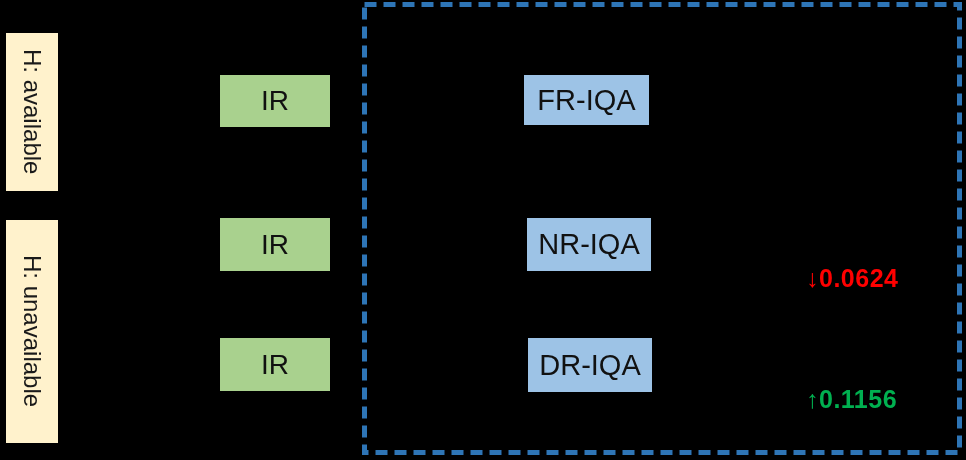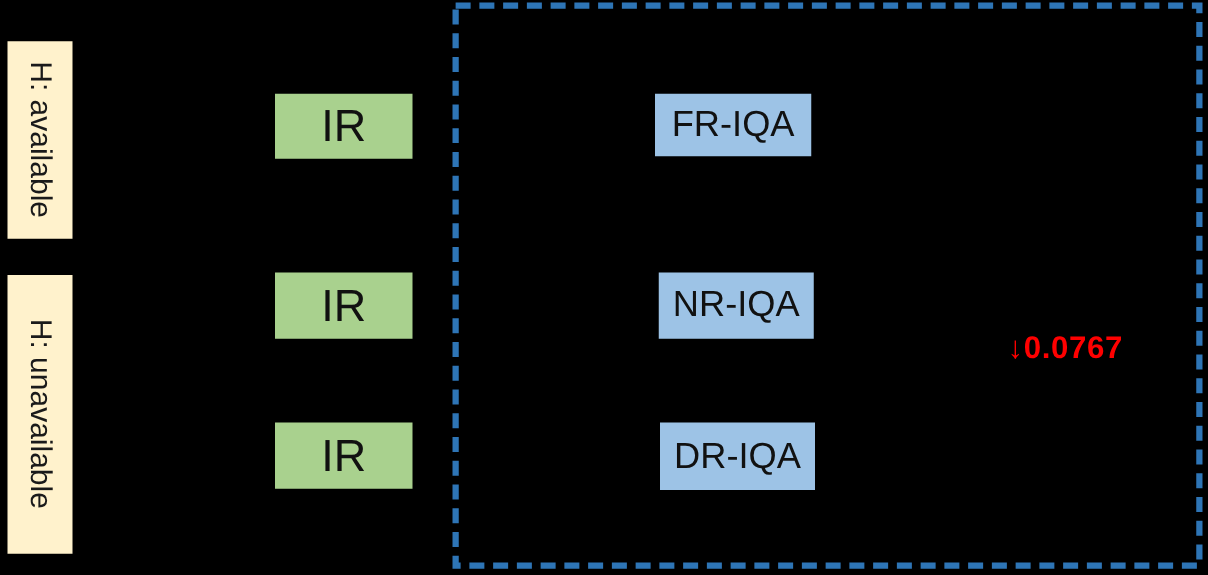--- a/index.html
+++ b/index.html
@@ -39,21 +39,21 @@
     position: absolute;
     display: flex;
     align-items: center;
     justify-content: center;
     color: #111111;
   }
   .ir-box {
     left: 220px;
     width: 110px;
     background: #A9D18E;
-    font-size: 36px;
+    font-size: 28px;
   }
   .iqa-box {
     background: #9DC3E6;
     font-size: 29px;
   }
   .row1.ir-box  { top: 75px;  height: 52px; }
   .row2.ir-box  { top: 218px; height: 53px; }
   .row3.ir-box  { top: 338px; height: 53px; }
   .row1.iqa-box { left: 524px; top: 75px;  width: 125px; height: 50px; }
   .row2.iqa-box { left: 527px; top: 218px; width: 124px; height: 53px; }
@@ -88,16 +88,17 @@
   <div class="box ir-box row2">IR</div>
 
   <div class="box ir-box row3">IR</div>
 
   <div class="box iqa-box row2">NR-IQA</div>
 
   <div class="box iqa-box row1">FR-IQA</div>
 
   <div class="box iqa-box row3">DR-IQA</div>
 
-  <div class="metric down">↓0.0767</div>
+  <div class="metric down">↓0.0624</div>
 
+  <div class="metric up">↑0.1156</div>
 
 </div>
 
 </body></html>

